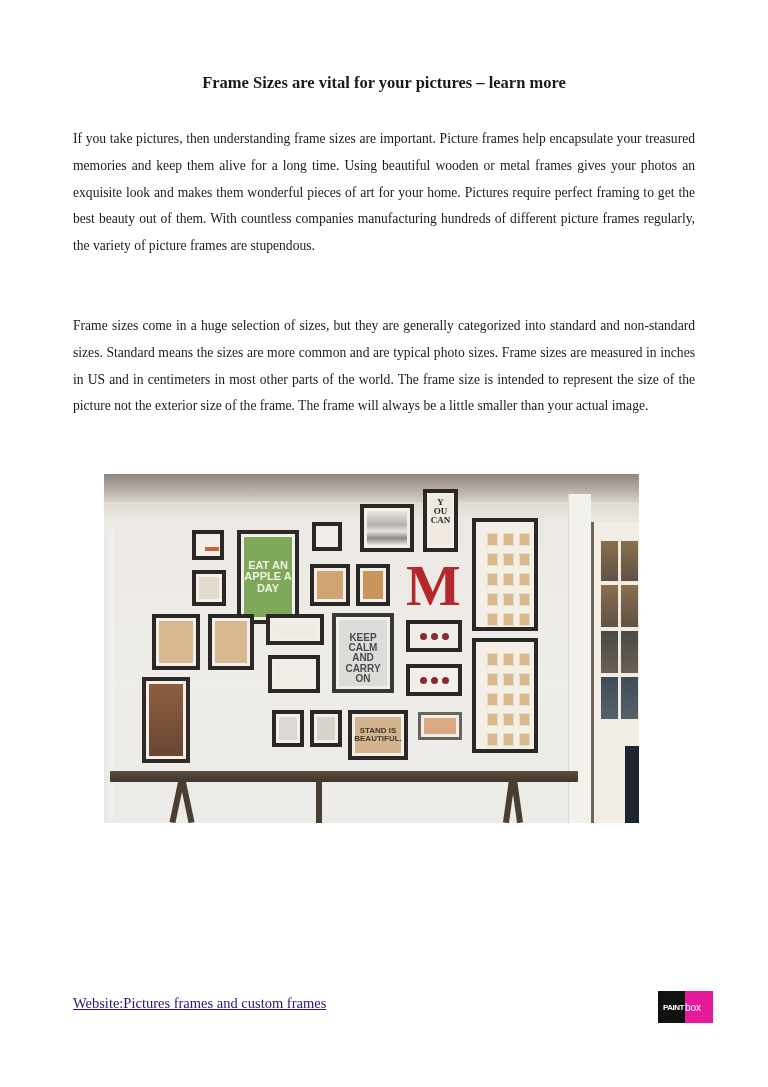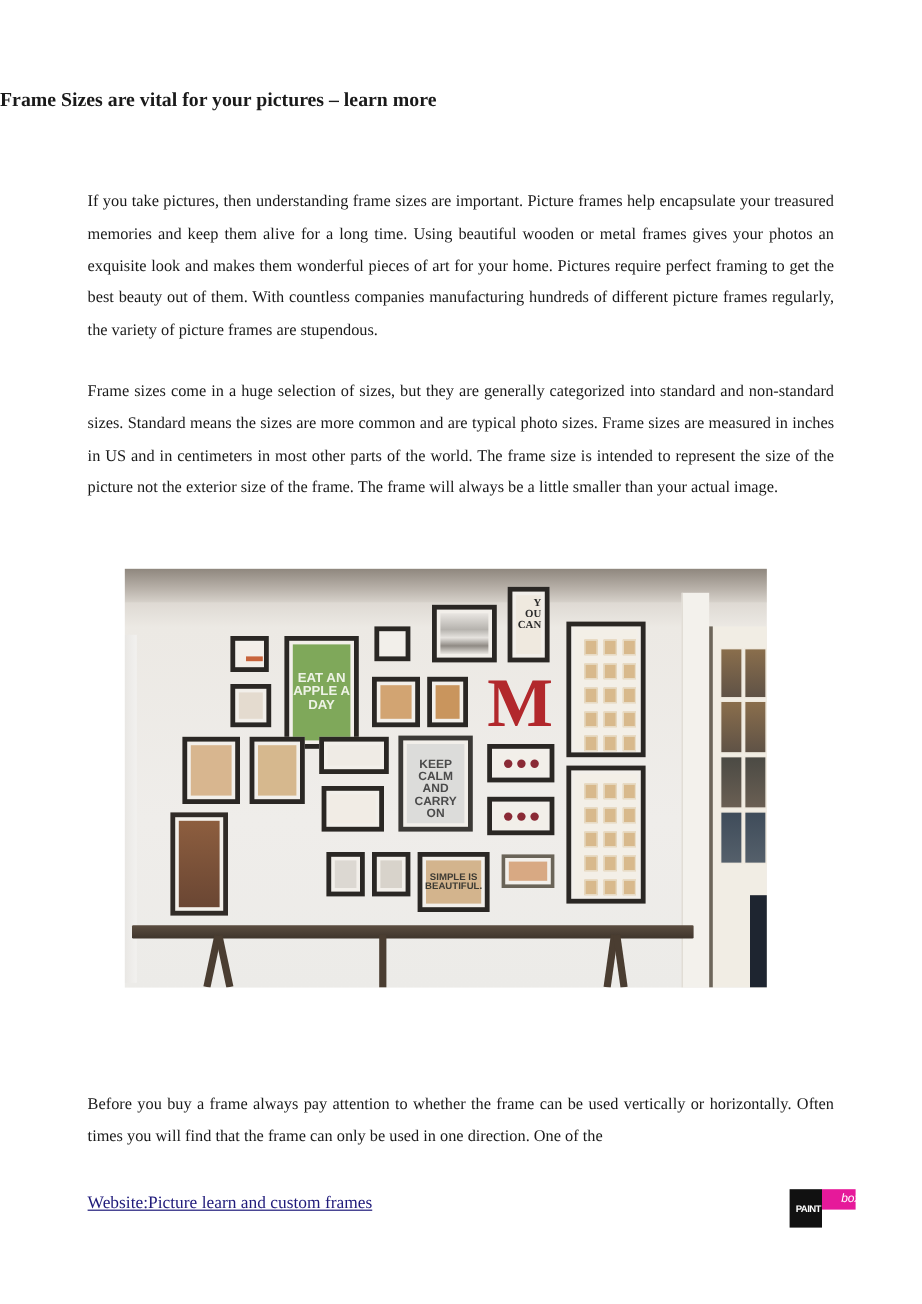--- a/index.html
+++ b/index.html
@@ -1,34 +1,34 @@
 <!DOCTYPE html>
 <html><head>
   <meta charset="utf-8">
   <style>
     html, body { margin: 0; padding: 0; background: #ffffff; }
     body { width: 768px; height: 1087px; position: relative; overflow: hidden;
            font-family: "Liberation Serif", serif; color: #1a1a1a; }
     .page { position: absolute; left: 0; top: 0; width: 768px; height: 1087px; }
-    .title { position: absolute; left: 0; width: 768px; top: 73px; text-align: left;
+    .title { position: absolute; left: 0; width: 768px; top: 73px; text-align: center;
              font-weight: bold; font-size: 16.5px; letter-spacing: 0px; }
     .para { position: absolute; left: 73px; width: 622px; font-size: 13.6px;
             line-height: 26.8px; text-align: justify; text-align-last: left; margin: 0; }
-    .p1 { top: 126px; margin-top: 29px; }
+    .p1 { top: 126px; }
     .p2 { top: 313px; }
     .p3 { top: 907px; }
     .footer-link { position: absolute; left: 73px; top: 995px; font-size: 14.5px;
                    color: #1f1a7a; text-decoration: underline; cursor: pointer; }
     .logo { position: absolute; left: 622px; top: 991px; width: 55px; height: 32px; display: flex; margin-left: 36px; }
     .logo .l-black { width: 27px; height: 32px; background: #111111; color: #ffffff;
                      font-family: "Liberation Sans", sans-serif; font-size: 8px; font-weight: bold;
                      display: flex; align-items: center; justify-content: flex-end; letter-spacing: -0.5px; padding-right: 1px; box-sizing: border-box; }
-    .logo .l-pink { width: 28px; height: 17px; background: #e6199a; color: #ffffff;
+    .logo .l-pink { width: 28px; height: 32px; background: #e6199a; color: #ffffff;
                     font-family: "Liberation Sans", sans-serif; font-size: 10px;
-                    display: flex; align-items: center; justify-content: flex-start; padding-left: 16px; box-sizing: border-box; font-style: italic; }
+                    display: flex; align-items: center; justify-content: flex-start; padding-left: 0; box-sizing: border-box; }
 
     
     .photo { position: absolute; left: 104px; top: 474px; width: 535px; height: 349px; overflow: hidden;
              background: linear-gradient(180deg, #aaa39b 0%, #d9d4cd 6%, #ece9e4 14%, #efedea 60%, #ecebe8 100%); }
     .photo .ceiling { position: absolute; left: 0; top: 0; width: 535px; height: 28px;
                       background: linear-gradient(180deg, #8f877e 0%, #b9b2aa 60%, #d6d1ca 100%); }
     .photo .lefwall { position: absolute; left: 0; top: 55px; width: 10px; height: 290px; background: linear-gradient(90deg,#e9e7e4,#f2f1ef); }
     .fr { position: absolute; box-sizing: border-box; border: 4px solid #2a2724; background: #f2efea; }
     .fr .in { position: absolute; left: 3px; top: 3px; right: 3px; bottom: 3px; }
     .txt { font-family: "Liberation Sans", sans-serif; font-weight: bold; text-align: center; line-height: 1.02; }
@@ -78,21 +78,21 @@
       <div class="in" style="background:#7fa85a;display:flex;align-items:center;justify-content:center;">
         <div class="txt" style="color:#eef3e6;font-size:11px;">EAT AN APPLE A DAY</div>
       </div>
     </div>
     <div class="fr" style="left:208px;top:48px;width:30px;height:29px;"></div>
     <div class="fr" style="left:256px;top:30px;width:54px;height:48px;">
       <div class="in" style="background:linear-gradient(180deg,#e9e6e2 0%,#b6b3ae 40%,#e6e3df 60%,#8f8a84 80%,#e8e5e0 100%);"></div>
     </div>
     <div class="fr" style="left:319px;top:15px;width:35px;height:63px;">
       <div class="in" style="background:#efe9df;display:flex;align-items:flex-start;justify-content:center;padding-top:2px;">
-        <div style="font-family:'Liberation Serif',serif;font-weight:bold;font-size:9px;color:#2b2b2b;text-align:right;line-height:1;">Y OU CAN</div>
+        <div style="font-family:'Liberation Serif',serif;font-weight:bold;font-size:9px;color:#2b2b2b;text-align:center;line-height:1;">Y OU CAN</div>
       </div>
     </div>
 
     <div class="fr" style="left:88px;top:96px;width:34px;height:36px;">
       <div class="in" style="background:#e4dbcf;"></div>
     </div>
     <div class="fr" style="left:206px;top:90px;width:40px;height:42px;">
       <div class="in" style="background:#d2a472;"></div>
     </div>
     <div class="fr" style="left:252px;top:90px;width:34px;height:42px;">
@@ -175,37 +175,36 @@
       <div class="in" style="background:linear-gradient(180deg,#8d5e3f,#6a4633);"></div>
     </div>
     <div class="fr" style="left:168px;top:236px;width:32px;height:37px;">
       <div class="in" style="background:#dcd8d2;"></div>
     </div>
     <div class="fr" style="left:206px;top:236px;width:32px;height:37px;">
       <div class="in" style="background:#d8d3cb;"></div>
     </div>
     <div class="fr" style="left:244px;top:236px;width:60px;height:50px;">
       <div class="in" style="background:#d3b48d;display:flex;align-items:center;justify-content:center;">
-        <div class="txt" style="color:#3c3a33;font-size:8px;">SIMPLE IS BEAUTIFUL.</div>
+        <div class="txt" style="color:#3c3a33;font-size:8px;">STAND IS BEAUTIFUL.</div>
       </div>
     </div>
     <div class="fr" style="left:314px;top:238px;width:44px;height:28px;border:3px solid #6a6458;">
       <div class="in" style="background:#d8a983;"></div>
     </div>
 
     <div class="bench-top"></div>
     <div class="leg" style="left:70px;top:305px;transform:rotate(12deg);"></div>
     <div class="leg" style="left:80px;top:305px;transform:rotate(-12deg);"></div>
     <div class="leg" style="left:212px;top:305px;"></div>
     <div class="leg" style="left:402px;top:305px;transform:rotate(8deg);"></div>
     <div class="leg" style="left:410px;top:305px;transform:rotate(-8deg);"></div>
   </div>
 
-  <p class="para p3">Before you buy a frame always pay attention to whether the frame can be used vertically or horizontally. Often times you will find that the frame can only be used in one direction. One of the</p>
-
-  <a class="footer-link">Website:Picture learn and custom frames</a>
+
+  <a class="footer-link">Website:Pictures frames and custom frames</a>
 
   <div class="logo">
     <div class="l-black">PAINT</div>
     <div class="l-pink">box</div>
   </div>
 
 </div>
 
 </body></html>

